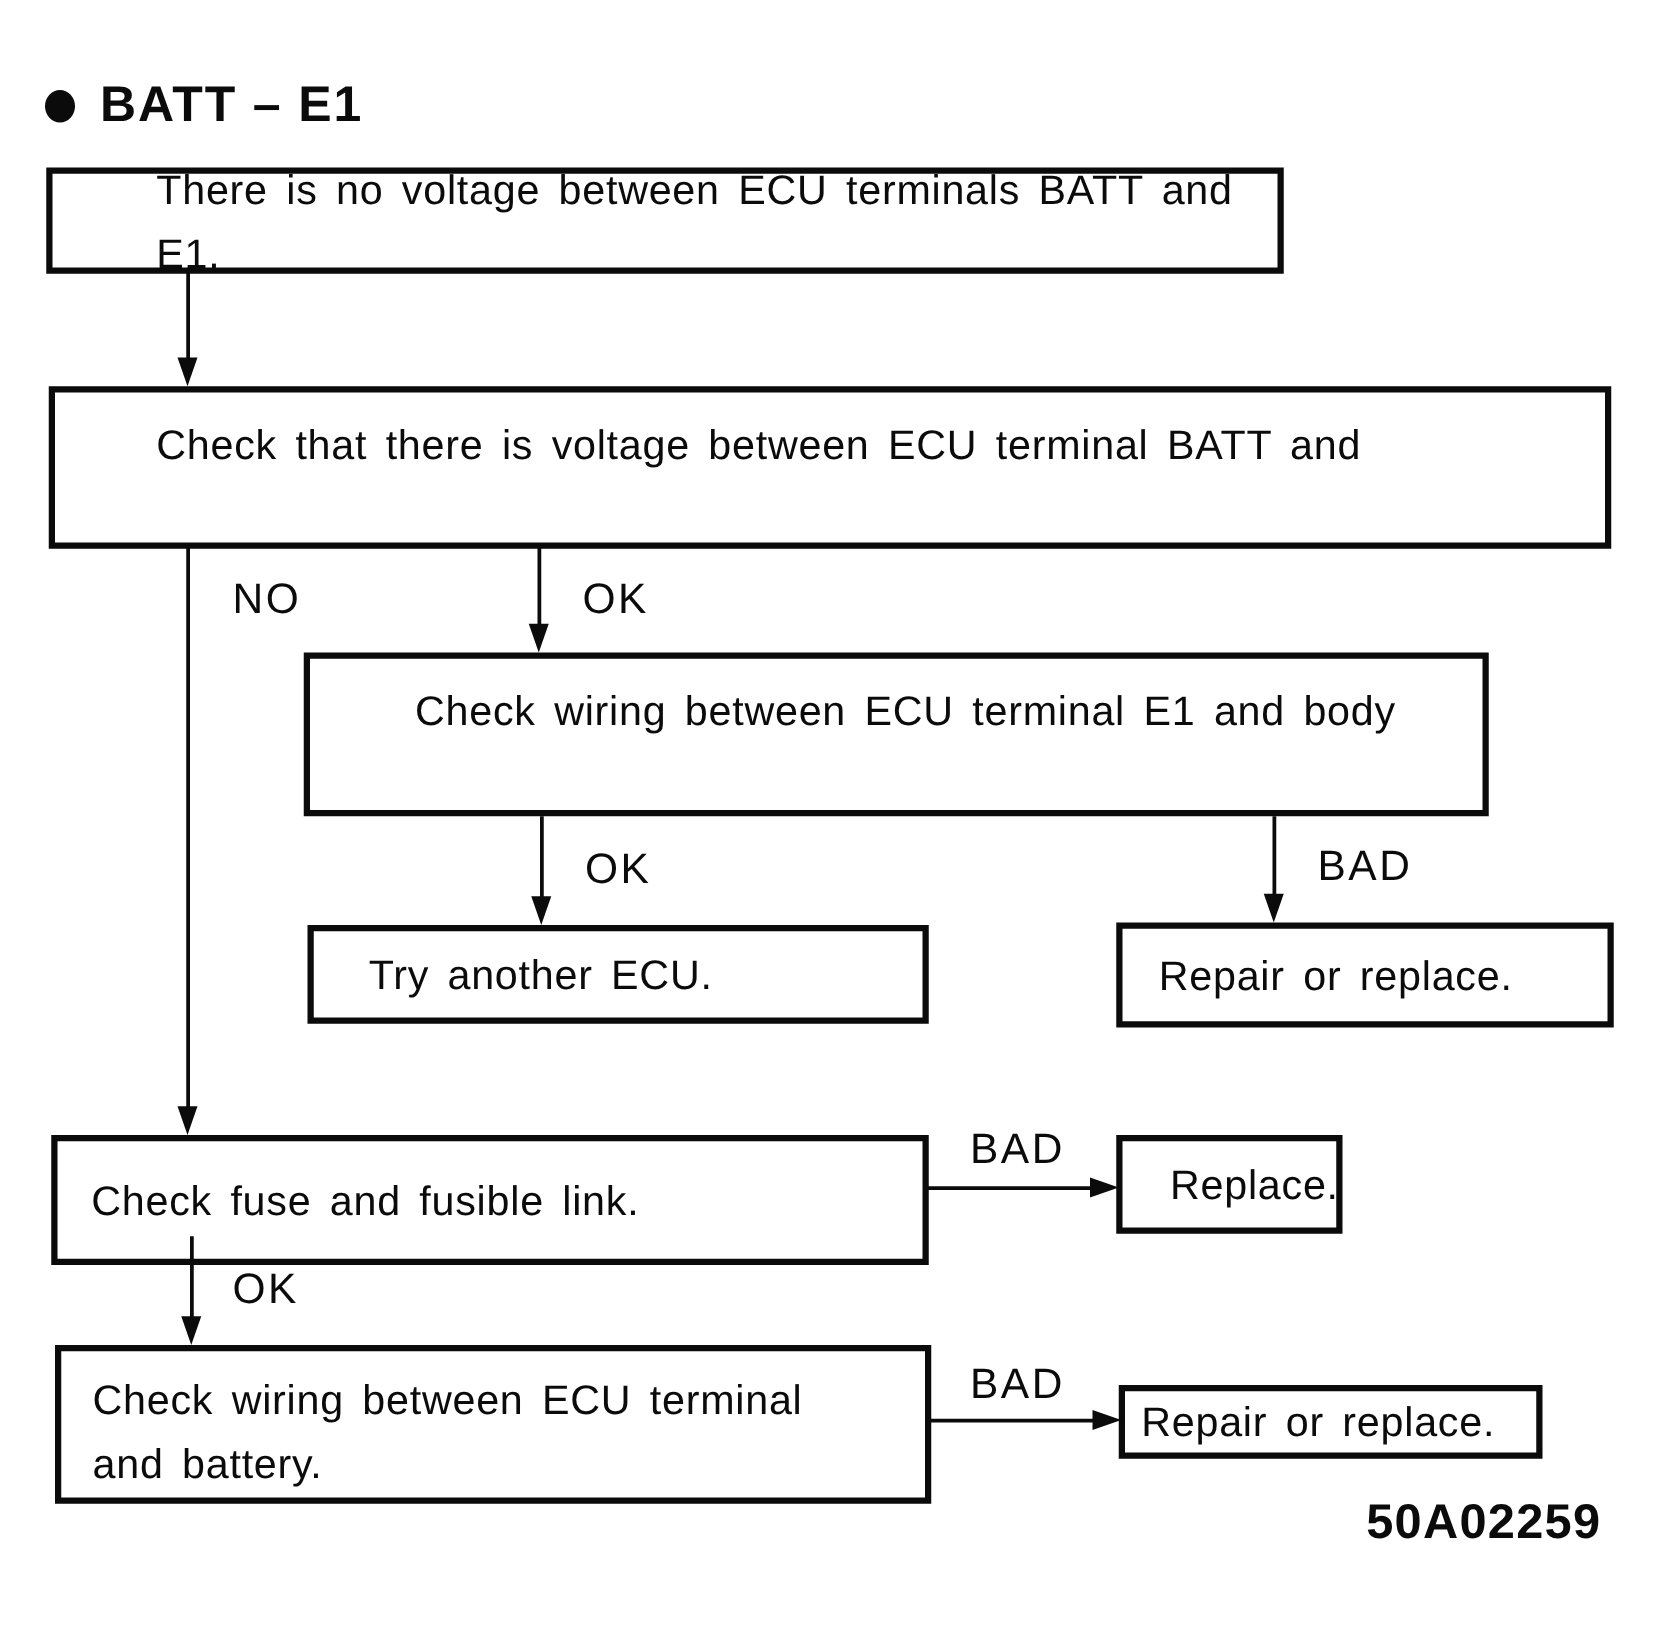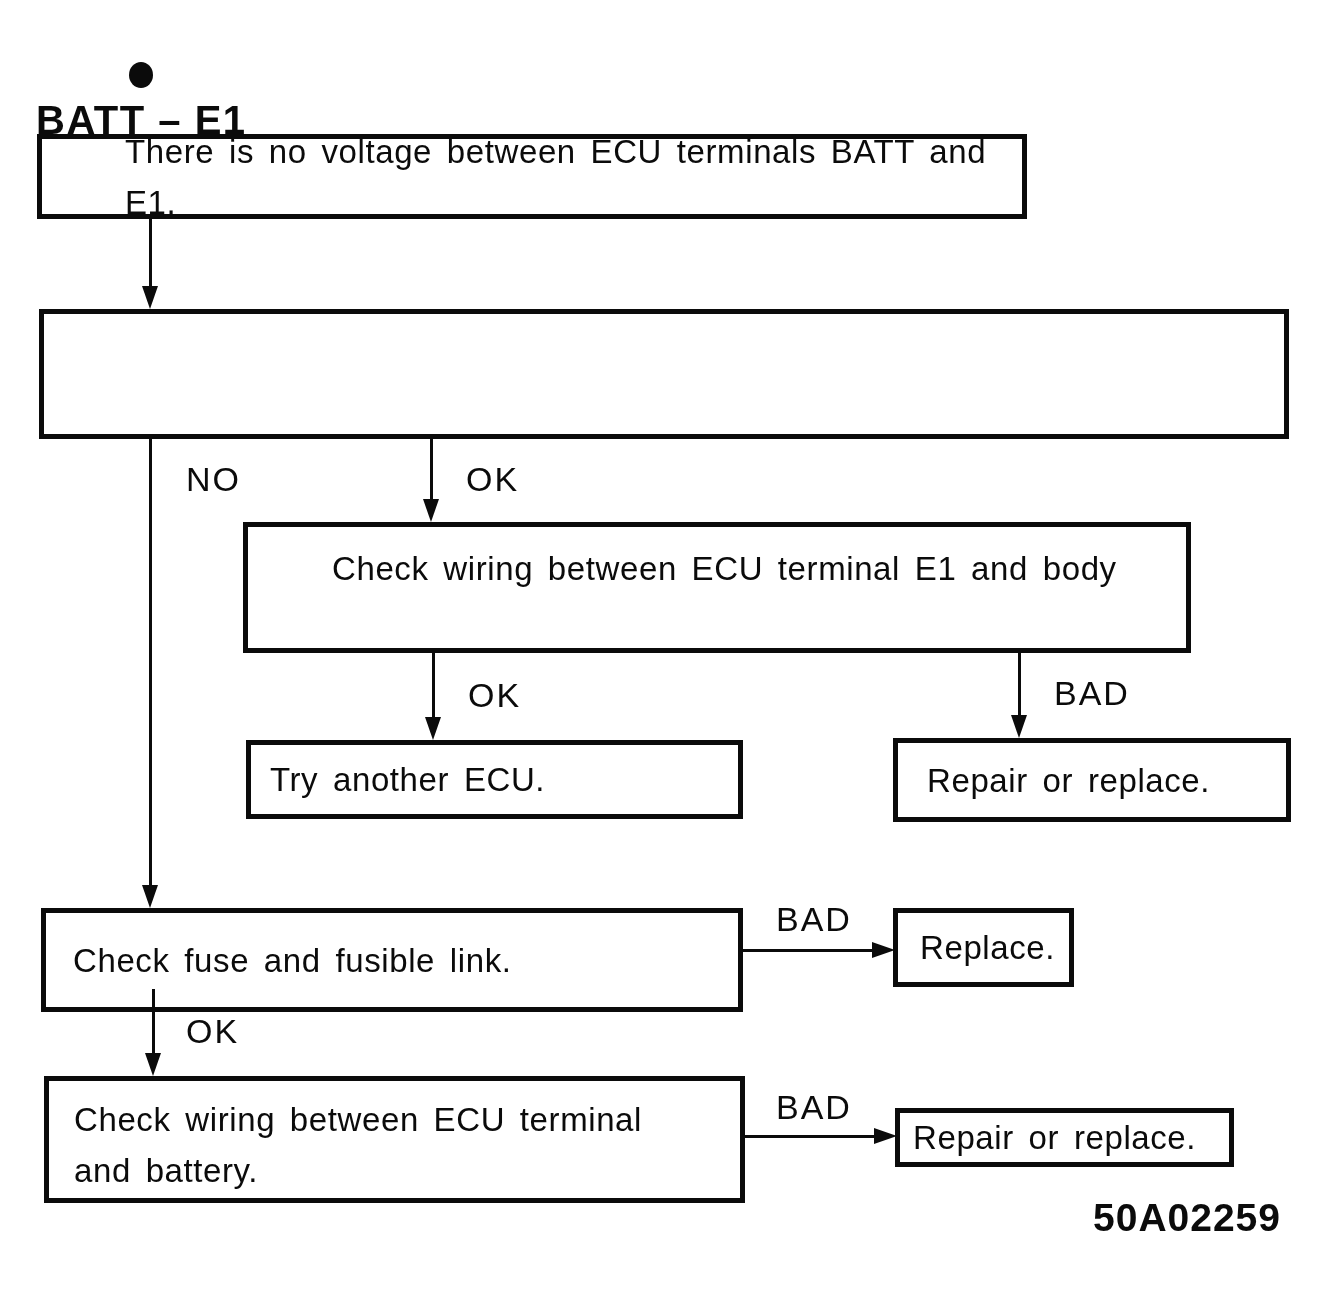--- a/index.html
+++ b/index.html
@@ -8,22 +8,22 @@
     width:1331px;
     height:1309px;
     background:#ffffff;
     font-family:"Liberation Sans", sans-serif;
     color:#0b0b0b;
     overflow:hidden;
   }
   
   .title{
     position:absolute; left:36px; top:62px;
-    display:flex; align-items:center; gap:10px;
-    font-size:40px; font-weight:700; letter-spacing:1.5px;flex-direction:column;
+    display:flex; align-items:center; gap:20px;
+    font-size:40px; font-weight:700; letter-spacing:1.5px;
   }
   .bullet{
     width:24px; height:26px; border-radius:50%;
     background:#0b0b0b; display:inline-block;
   }
   
   .node{
     position:absolute;
     border:5px solid #0b0b0b;
     background:#ffffff;
@@ -31,24 +31,24 @@
     font-size:33px;
     letter-spacing:0.6px;
     word-spacing:5px;
     line-height:51px;
   }
   .node.center{display:flex; align-items:center;}
   
   #n0{left:37px;  top:134px;  width:990px; height:85px;  padding-left:83px;}
   #n1{left:39px;  top:309px;  width:1250px; height:130px; padding:16px 40px 0 81px;}
   #n2{left:243px; top:522px;  width:948px; height:131px; padding:16px 40px 0 84px;}
-  #n3{left:246px; top:740px;  width:497px;  height:79px;  padding-left:19px;}
+  #n3{left:246px; top:740px;  width:497px;  height:79px;  padding-left:44px;}
   #n4{left:893px; top:738px;  width:398px;  height:84px;  padding-left:29px;}
   #n5{left:41px;  top:908px;  width:702px;  height:104px;  padding-left:27px;}
-  #n6{left:893px; top:908px;  width:181px;  height:79px;  padding-left:22px;}
+  #n6{left:893px; top:908px;  width:181px;  height:79px;  padding-left:38px;}
   #n7{left:44px;  top:1076px; width:701px;  height:127px; padding:13px 30px 0 25px;}
   #n8{left:895px; top:1108px; width:339px;  height:59px;  padding-left:13px;}
   
   .vline{position:absolute; width:3px; background:#0b0b0b;}
   .hline{position:absolute; height:3px; background:#0b0b0b;}
   .arrow-down{
     position:absolute; width:0; height:0;
     border-left:8px solid transparent;
     border-right:8px solid transparent;
     border-top:23px solid #0b0b0b;
@@ -102,20 +102,21 @@
   <div class="title">
     <span class="bullet"></span>
     <span>BATT – E1</span>
   </div>
 
   <div class="node center" id="n0">
     <div>There is no voltage between ECU terminals BATT and E1.</div>
   </div>
 
   <div class="node" id="n1">
+    <div>Check that there is voltage between ECU terminal BATT and</div>
   </div>
 
   <div class="node" id="n2">
     <div>Check wiring between ECU terminal E1 and body</div>
   </div>
 
   <div class="node center" id="n3">
     <div>Try another ECU.</div>
   </div>
 

